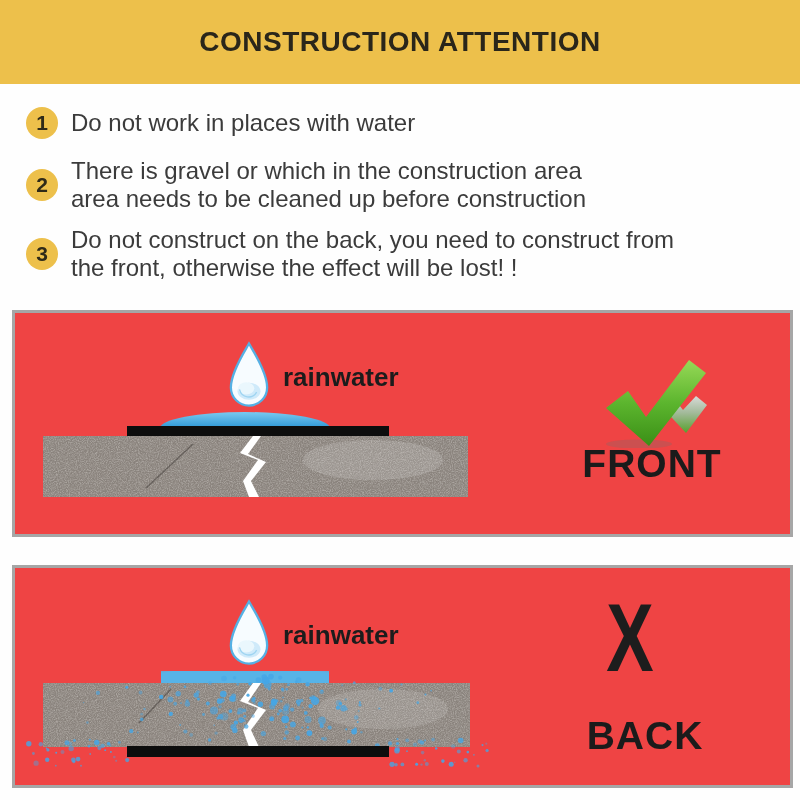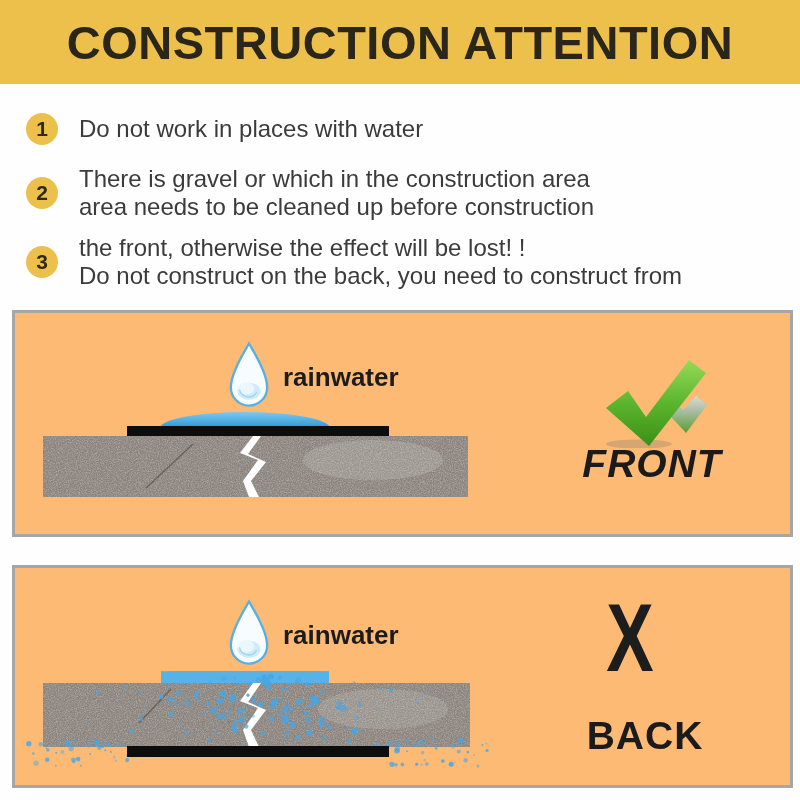--- a/index.html
+++ b/index.html
@@ -2,32 +2,32 @@
 <html><head>
 <meta charset="utf-8">
 <style>
   html,body{margin:0;padding:0;width:800px;height:800px;overflow:hidden;background:#fff;
     font-family:"Liberation Sans",sans-serif;}
   .canvas{position:relative;width:800px;height:800px;background:#fefefe;}
 
   
   .banner{position:absolute;left:0;top:0;width:800px;height:84px;background:#edc04b;
     display:flex;align-items:center;justify-content:center;}
-  .banner h1{margin:12px;font-size:47px;font-weight:700;color:#2a261a;letter-spacing:.5px;}
+  .banner h1{margin:12px;font-size:28px;font-weight:700;color:#2a261a;letter-spacing:.5px;}
 
   
   .step{position:absolute;left:26px;display:flex;gap:13px;align-items:center;}
   .step .badge{width:32px;height:32px;border-radius:50%;background:#edc04b;color:#2f2a18;
     font-weight:700;font-size:21px;display:flex;align-items:center;justify-content:center;flex:0 0 32px;}
-  .step .text{margin:8px;font-size:24px;color:#3b3b3b;line-height:28px;}
+  .step .text{margin:0;font-size:24px;color:#3b3b3b;line-height:28px;}
   .step .text span{display:block;}
   .step-1{top:107px}.step-2{top:157px}.step-3{top:226px}
 
   
-  .panel{position:absolute;left:12px;width:775px;border:3px solid #a6a6a6;background:#fdba74;}
+  .panel{position:absolute;left:12px;width:775px;border:3px solid #a6a6a6;background:#ef4444;}
   .panel-front{top:310px;height:221px;}
   .panel-back{top:565px;height:217px;}
   .panel *{position:absolute;}
 
   .drop-icon{left:213px;top:27px;width:42px;height:70px;}
   .panel-back .drop-icon{top:30px;}
   .rain-label{left:268px;top:49px;font-size:26px;font-weight:700;color:#1c1c1c;}
   .panel-back .rain-label{top:52px;}
 
   .puddle{left:145px;top:99px;width:170px;height:16px;
@@ -42,21 +42,21 @@
 
   .slab{left:28px;top:123px;width:425px;height:61px;background:#8d8680;}
   .panel-back .slab{top:115px;width:427px;height:64px;}
   .slab svg{position:absolute;inset:0;width:100%;height:100%;}
 
   .speckles{left:10px;top:98px;width:470px;height:112px;pointer-events:none;}
 
   .check-icon{left:588px;top:45px;width:105px;height:90px;}
   .verdict{top:130px;width:170px;text-align:center;font-size:39px;font-weight:700;
     color:#1b1b1b;letter-spacing:1px;line-height:42px;}
-  .panel-front .verdict{left:552px;font-style:italic;}
+  .panel-front .verdict{left:552px;}
   .panel-back .verdict{left:545px;top:147px;}
   .cross{left:535px;top:30px;width:160px;text-align:center;font-size:96px;line-height:80px;
     font-weight:700;color:#1d1d1d;transform:scaleX(.74);transform-origin:center;}
 
   .hidden-defs{position:absolute;width:0;height:0;overflow:hidden;}
 </style>
 </head>
 <body>
 
 <svg class="hidden-defs" aria-hidden="true">
@@ -98,22 +98,22 @@
   <div class="step step-2">
     <span class="badge">2</span>
     <p class="text">
       <span>There is gravel or which in the construction area</span>
       <span>area needs to be cleaned up before construction</span>
     </p>
   </div>
   <div class="step step-3">
     <span class="badge">3</span>
     <p class="text">
+      <span>Do not construct on the back, you need to construct from</span>
       <span>the front, otherwise the effect will be lost! !</span>
-      <span>Do not construct on the back, you need to construct from</span>
     </p>
   </div>
 
   <section class="panel panel-front">
     <svg class="drop-icon" viewBox="0 0 44 72">
       <path d="M22 3 C27 12 41 33 41 49 A19 19 0 1 1 3 49 C3 33 17 12 22 3 Z" fill="#f7fcff" stroke="#55b0e4" stroke-width="2.4"></path>
       <ellipse cx="22" cy="53" rx="12" ry="9" fill="#cfeafa"></ellipse>
       <ellipse cx="19" cy="50" rx="8.5" ry="6.5" fill="#eaf7fd"></ellipse>
       <path d="M12 51 A10 11 0 0 0 30 54" fill="none" stroke="#9ed4f1" stroke-width="1.4"></path>
     </svg>

